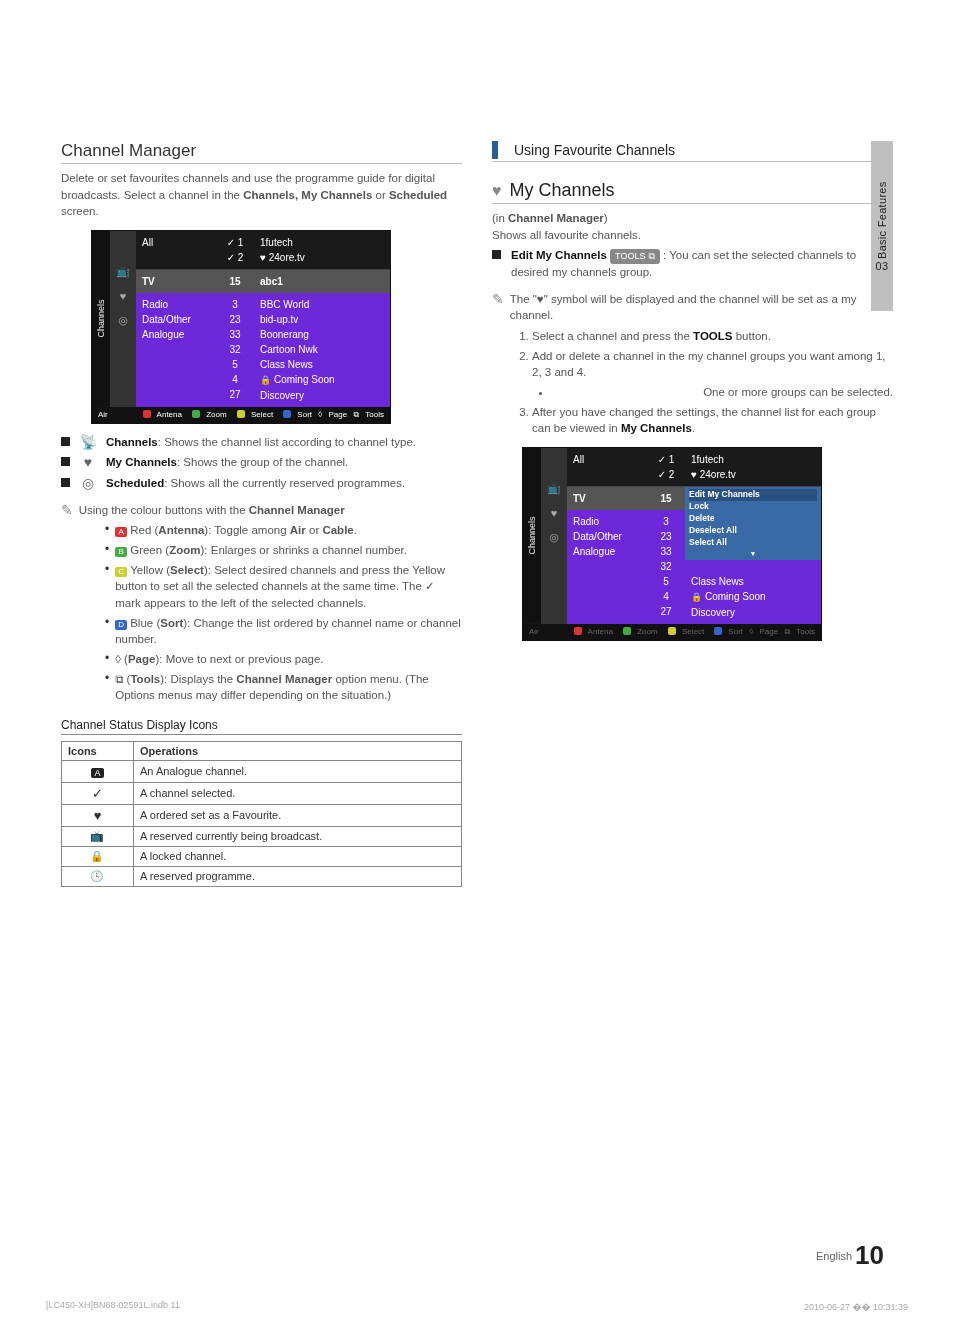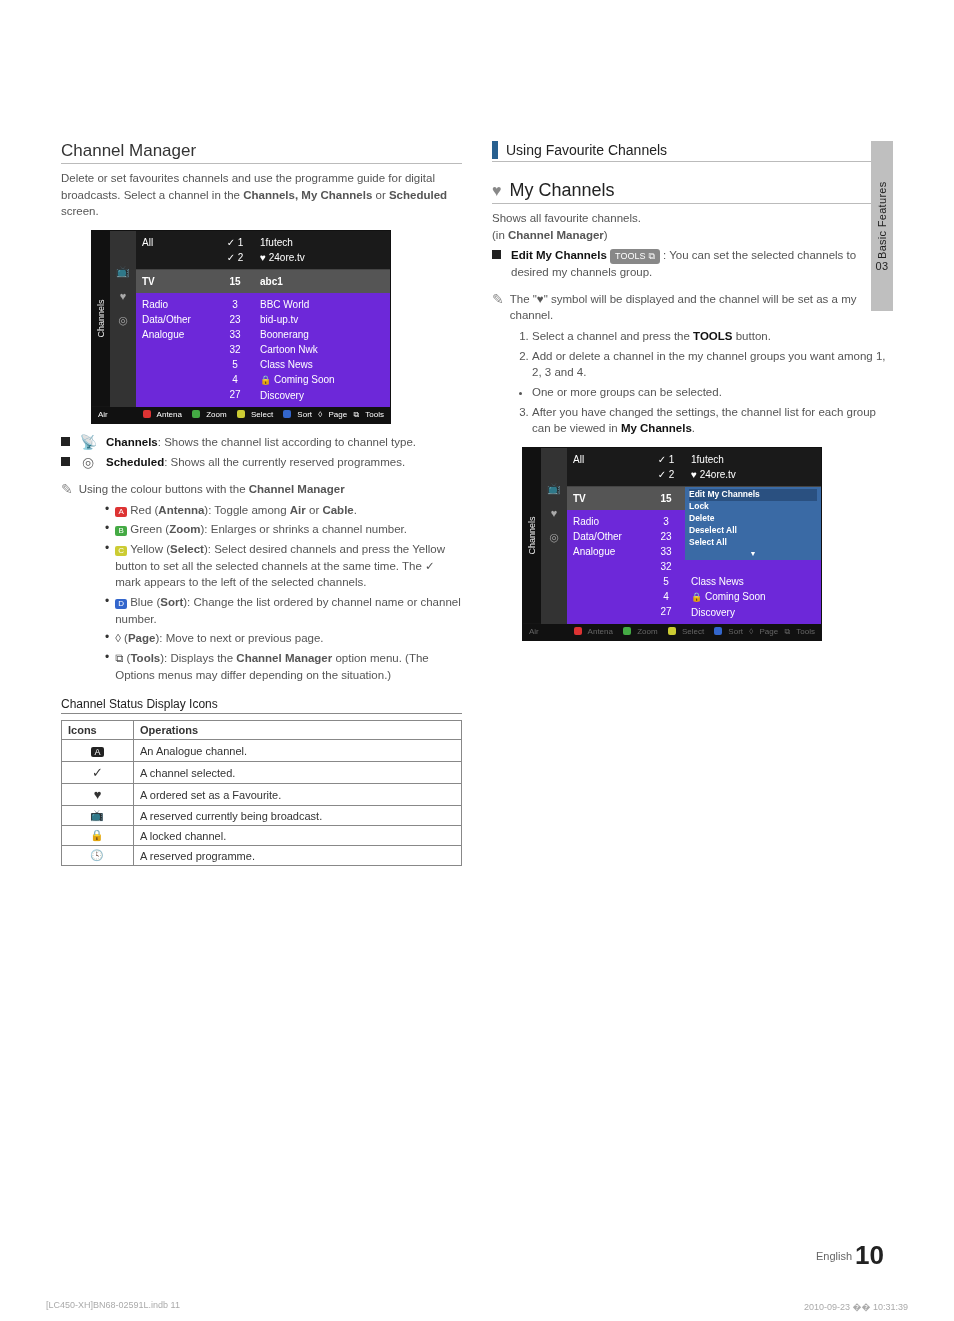--- a/index.html
+++ b/index.html
@@ -139,21 +139,21 @@
   table.status th, table.status td {
     border: 1px solid #888;
     padding: 3px 6px;
     text-align: left;
   }
   table.status th { text-align: left; font-weight: bold; }
   table.status td:first-child { text-align: center; width: 72px; font-size:13px; }
   .bar-head {
     display:flex;
     align-items:center;
-    gap:8px;
+    gap:16px;
     margin-bottom: 18px;
     border-bottom:1px solid #bbb;
     padding-bottom: 2px;
   }
   .bar-head .bar { width:6px; height:18px; background:#286090; }
   .bar-head .btxt { font-size: 14px; color:#222; }
   .heart-head {
     font-size: 18px;
     color: #222;
     border-bottom:1px solid #bbb;
@@ -171,21 +171,21 @@
     background:#888;
     color:#fff;
     font-size:9px;
     padding:1px 5px;
     border-radius:3px;
     vertical-align:middle;
   }
   ol.steps { margin-left: 40px; }
   ol.steps li { font-size:11.5px; color:#555; line-height:1.45; margin:3px 0; }
   ol.steps li b { color:#111; }
-  .steps-sub { margin-left: 0; margin-top:2px; }
+  .steps-sub { margin-left: 20px; margin-top:2px;text-align:right; }
   .steps-sub li { list-style: disc; }
   .popup {
     position: relative;
     background:#3a6aa5;
     color:#fff;
     font-size:8.5px;
     padding:2px 4px;
     width: 70px;
   }
   .popup div { line-height: 1.4; }
@@ -293,20 +293,25 @@
       </div>
 
       <ul class="blist">
         <li>
           <span class="sq"></span>
           <span class="ico">📡</span>
           <span class="txt"><b>Channels</b><span>: Shows the channel list according to channel type.</span></span>
         </li>
         <li>
           <span class="sq"></span>
+          <span class="ico heart"></span>
+          <span class="txt"><b>My Channels</b><span>: Shows the group of the channel.</span></span>
+        </li>
+        <li>
+          <span class="sq"></span>
           <span class="ico">◎</span>
           <span class="txt"><b>Scheduled</b><span>: Shows all the currently reserved programmes.</span></span>
         </li>
       </ul>
 
       <div class="note">
         <span class="note-icon">✎</span>
         <span class="txt"><span>Using the colour buttons with the </span><b>Channel Manager</b></span>
       </div>
       <ul class="sub-ul">
@@ -374,24 +379,24 @@
     <div class="col">
       <div class="bar-head">
         <span class="bar"></span>
         <span class="btxt">Using Favourite Channels</span>
       </div>
 
       <div class="heart-head">
         <span class="hrt heart"></span>
         <span>My Channels</span>
       </div>
-      <p class="lead">Shows all favourite channels.</p>
       <p class="lead">
         <span>(in </span><b>Channel Manager</b><span>)</span>
       </p>
+      <p class="lead">Shows all favourite channels.</p>
 
       <ul class="blist">
         <li>
           <span class="sq"></span>
           <span class="txt">
             <b>Edit My Channels</b>
             <span class="tools-badge">
                 <span>TOOLS</span>
                 <span>⧉</span>
               </span>
@@ -491,14 +496,14 @@
     </div>
   </div>
 </div>
 
 <div class="footer">
   <span>English</span>
   <b>10</b>
 </div>
 <div class="footmeta">
   <span>[LC450-XH]BN68-02591L.indb   11</span>
-  <span>2010-09-23   �� 10:31:39</span>
+  <span>2010-06-27   �� 10:31:39</span>
 </div>
 
 </body></html>

